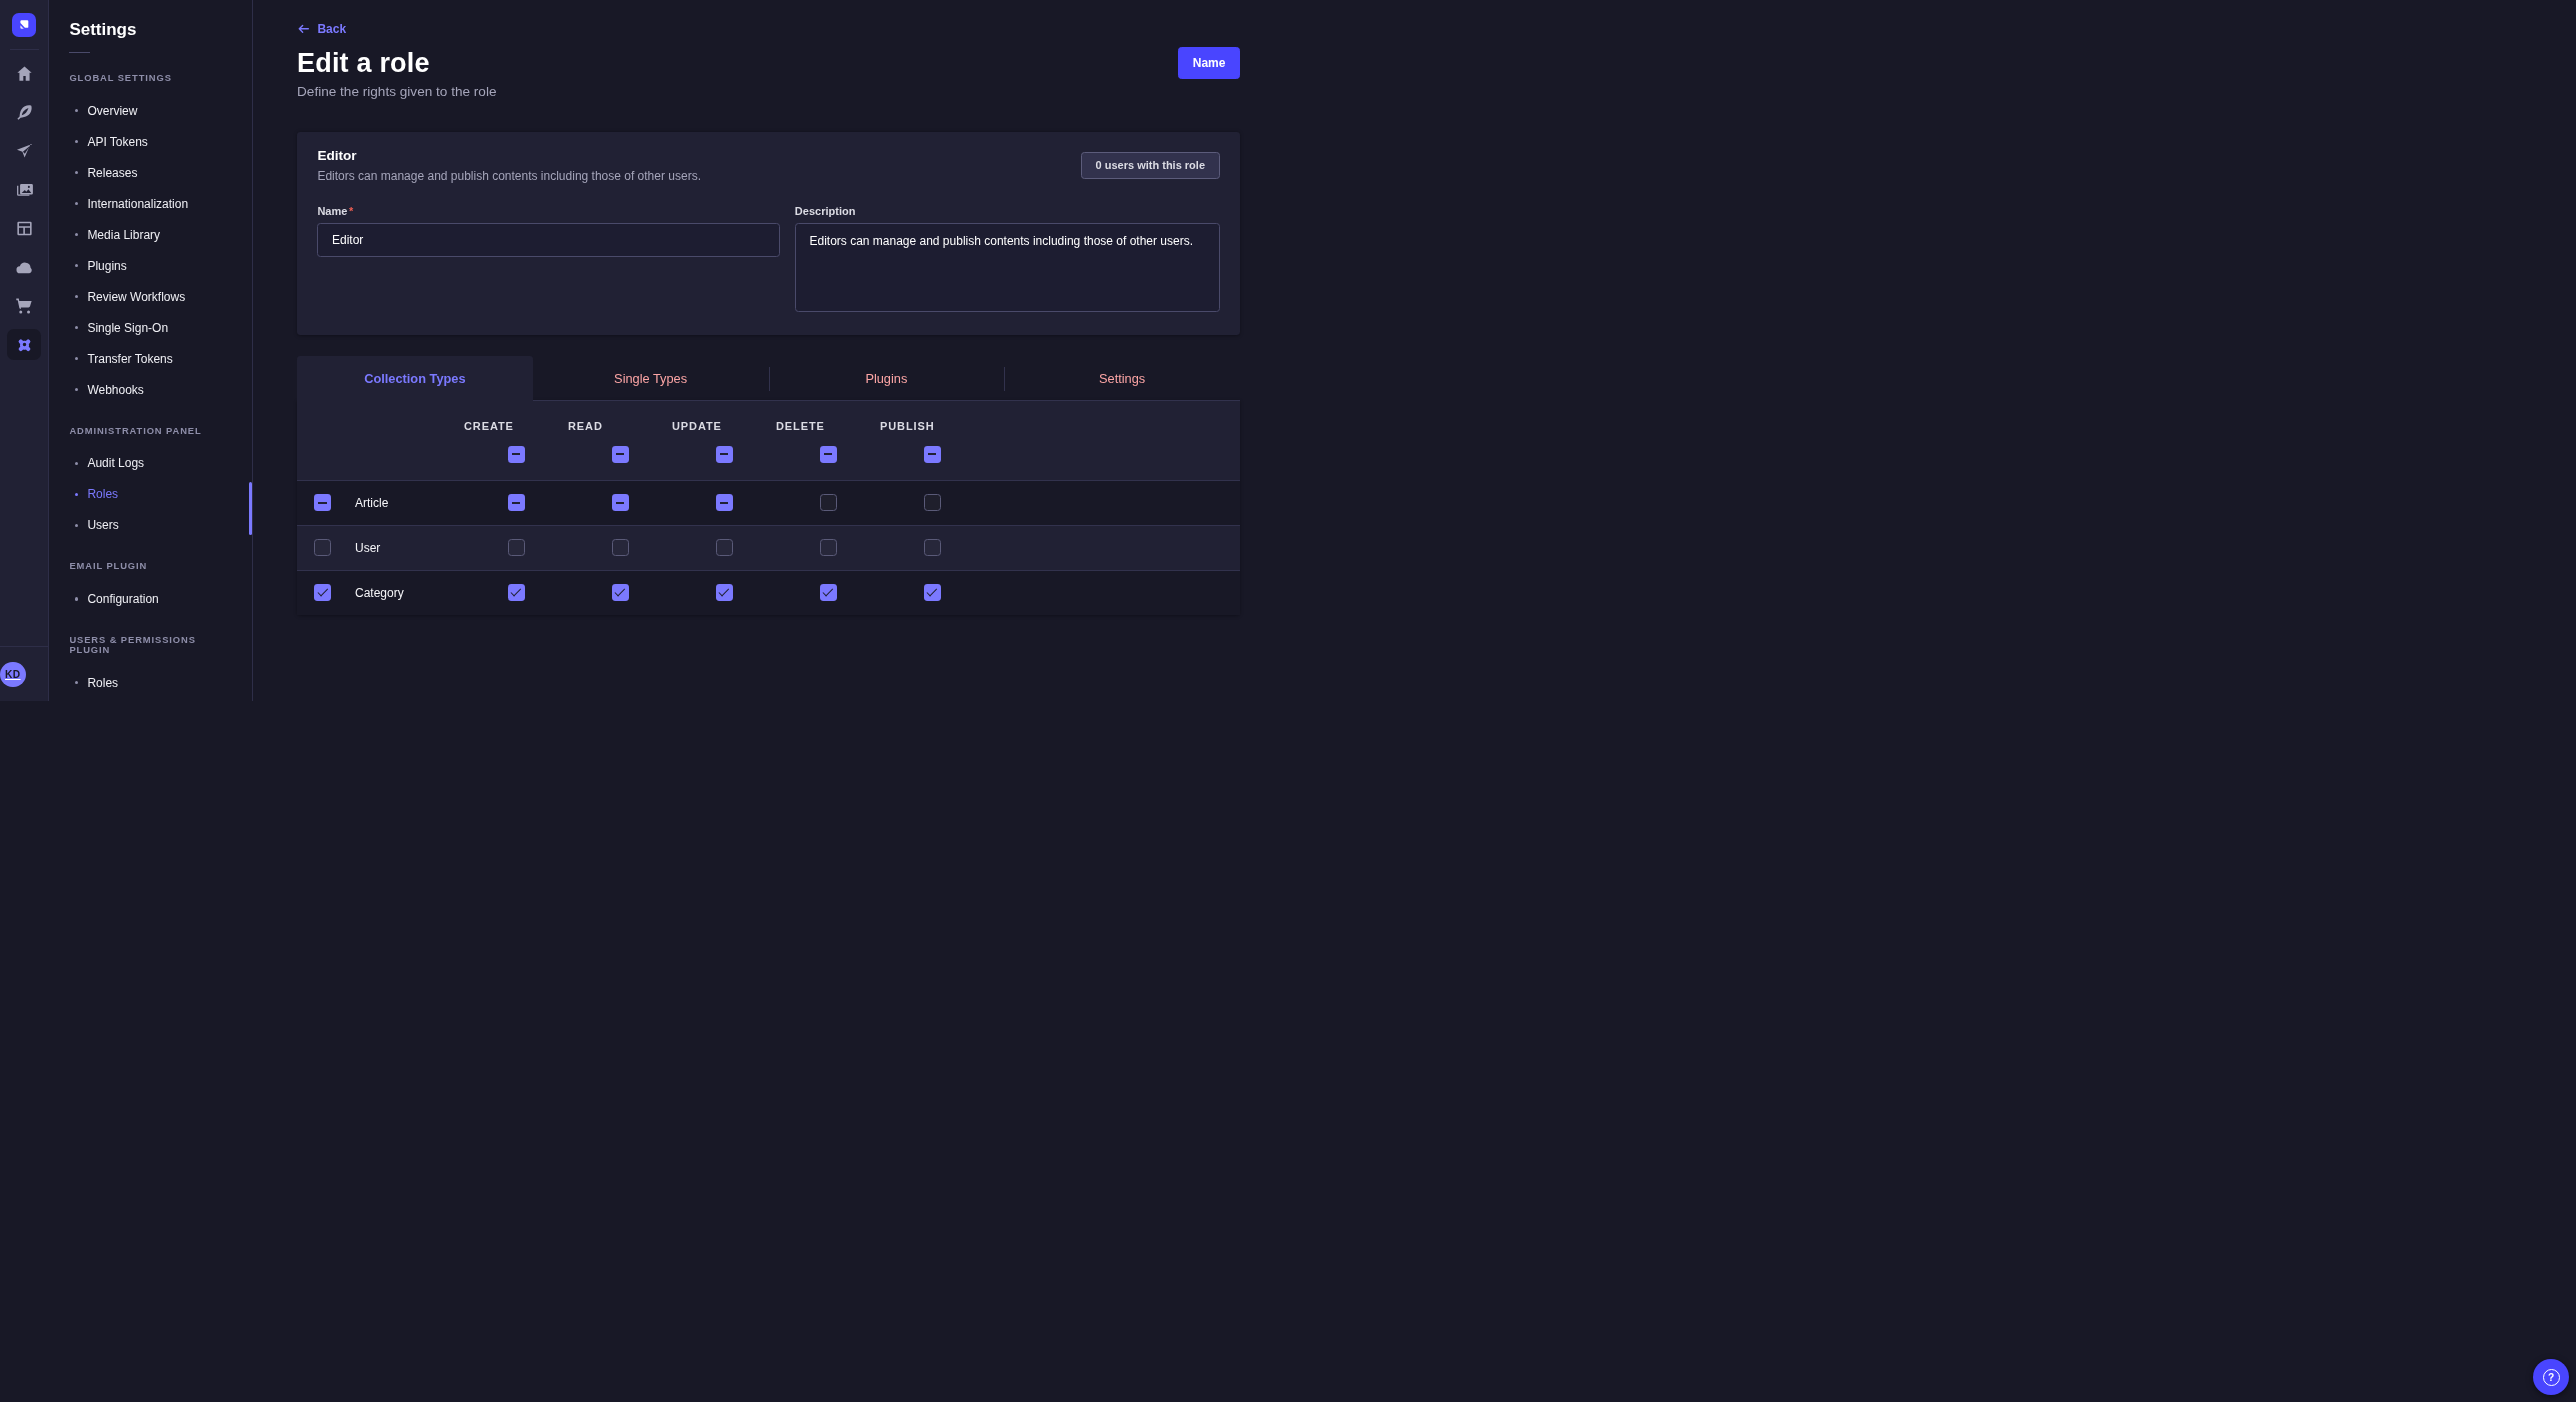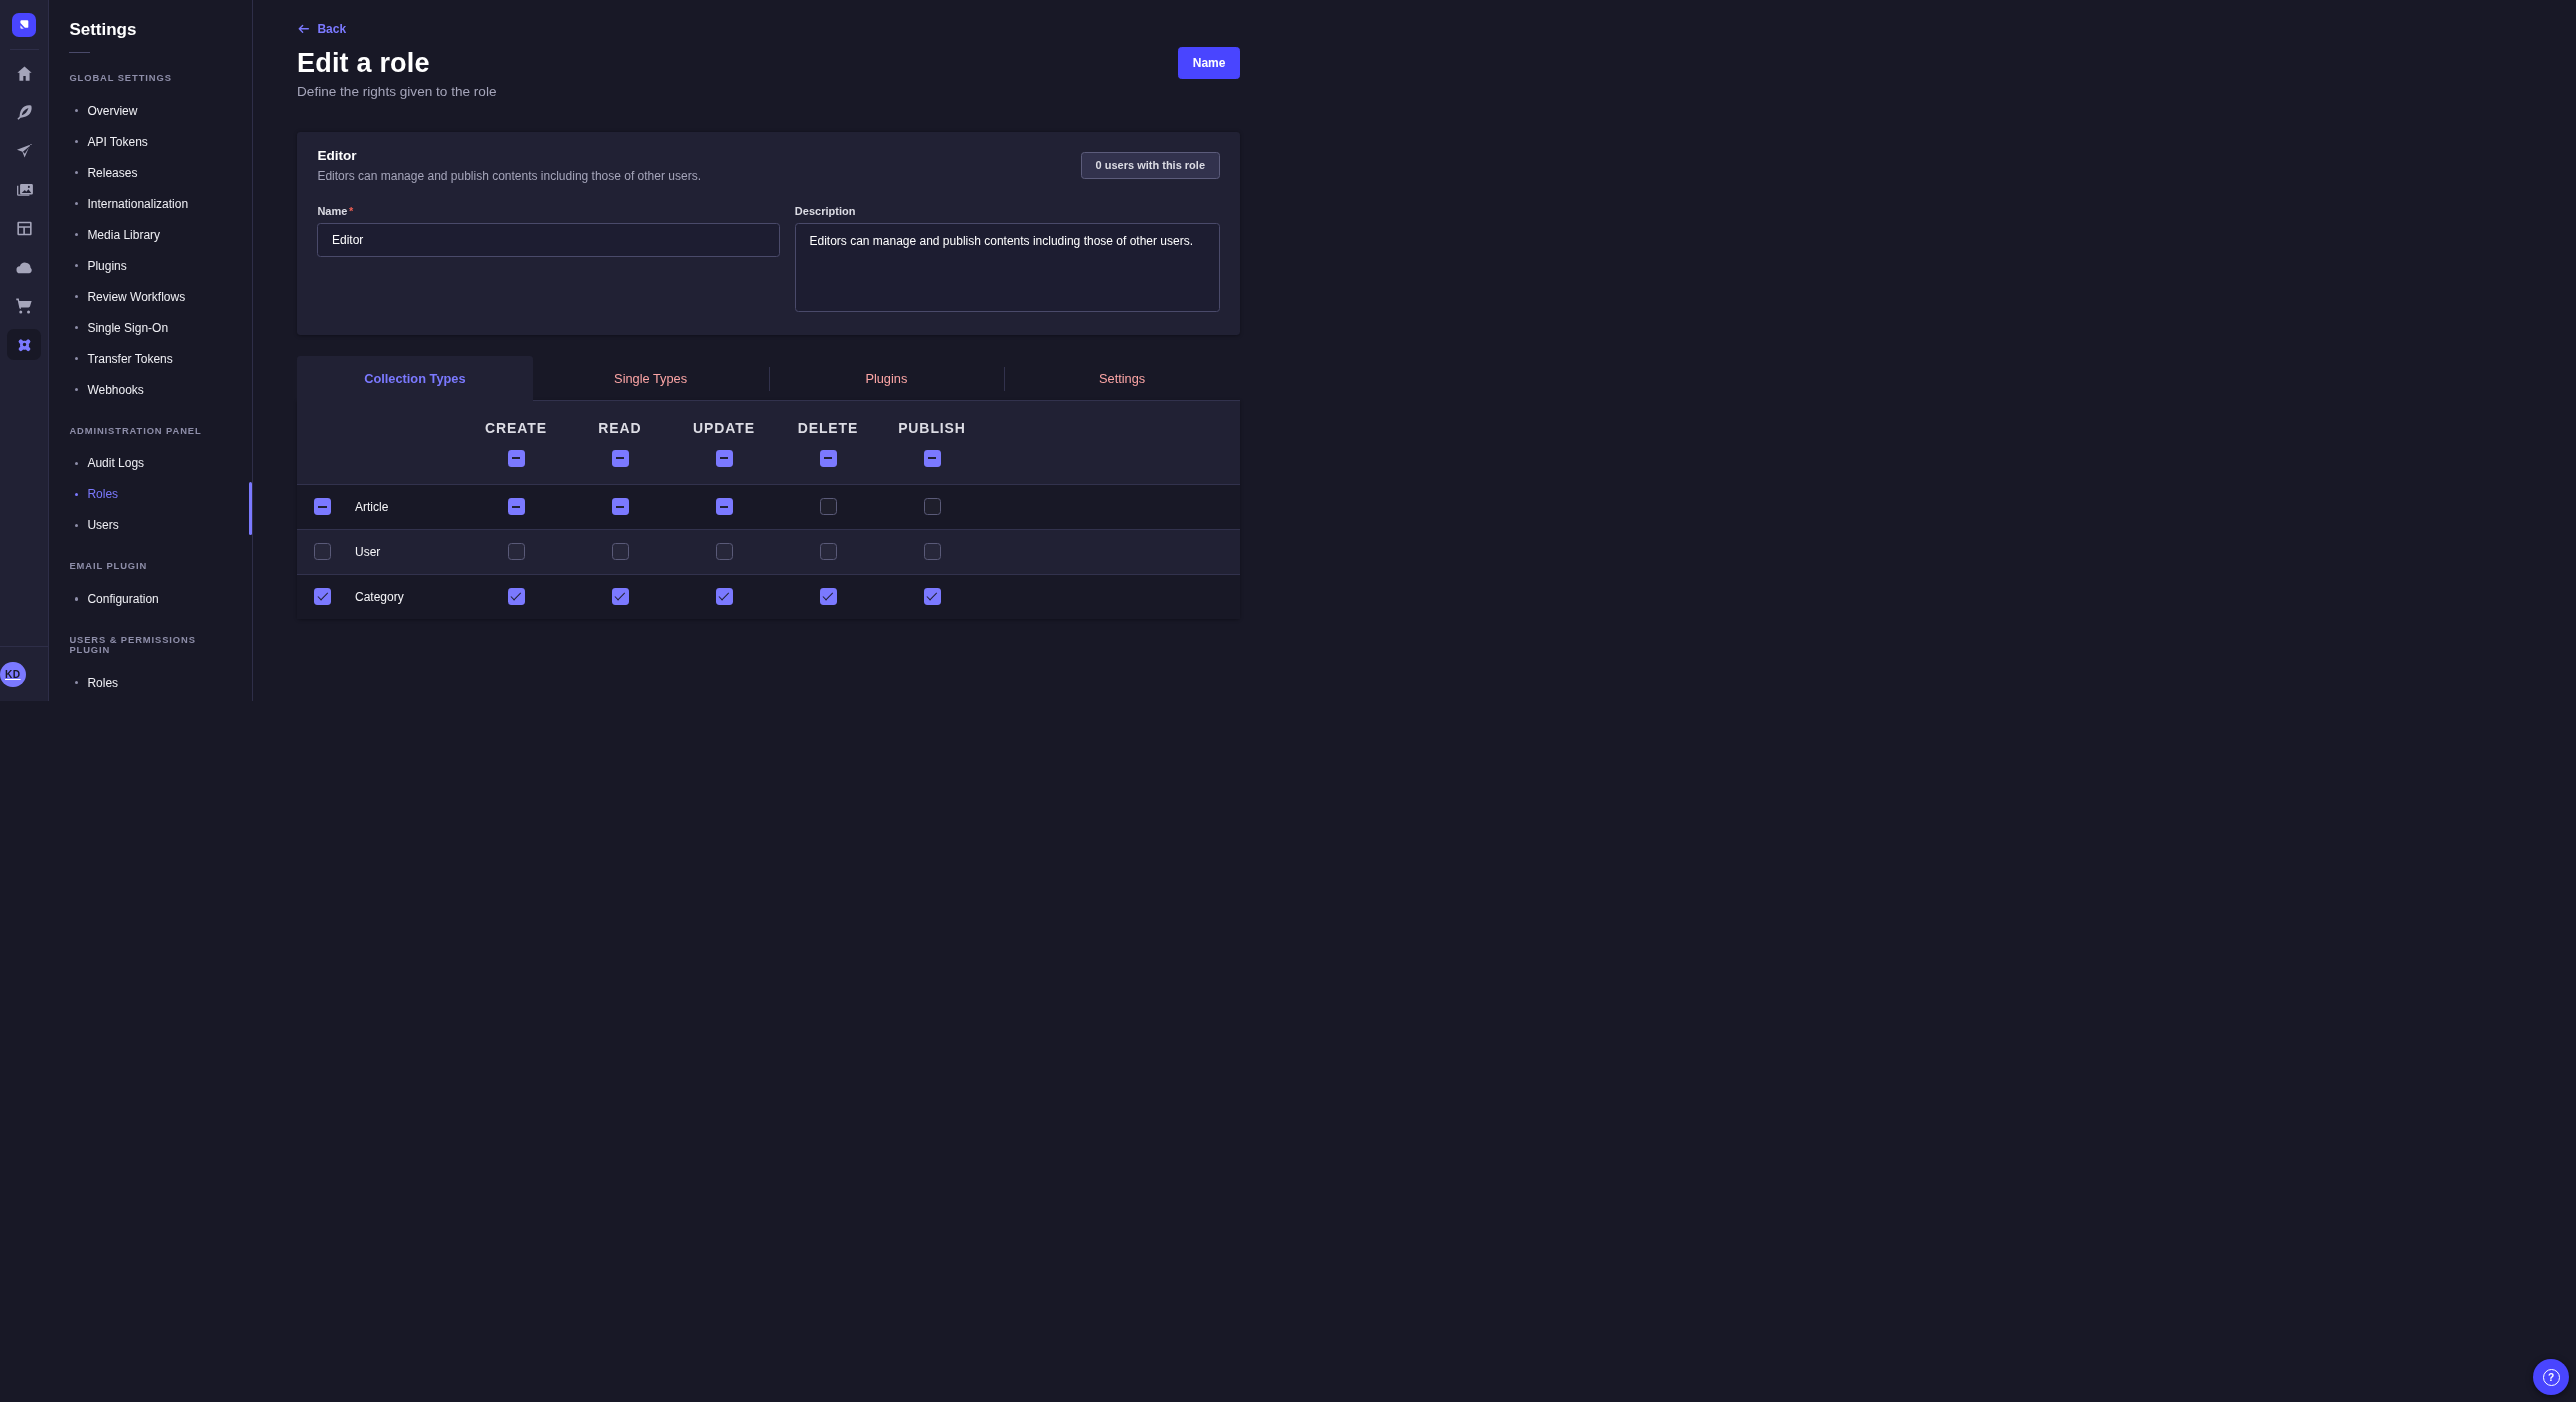--- a/index.html
+++ b/index.html
@@ -117,21 +117,21 @@
   .tab.sep::before {
     content: ""; position: absolute; left: 0; top: 11px; bottom: 9.4px;
     width: 0.9px; background: #32324d;
   }
   .perm-table {
     background: #212134; border-radius: 0 0 3.4px 3.4px; box-shadow: 0 0.9px 3.4px rgba(3,3,5,.35);
   }
   .grid-row { display: grid; grid-template-columns: 167px repeat(5, 104px) 1fr; align-items: center; }
   .thead { padding: 19px 0 17px; }
   .col-label {
-    text-align: center; font-size: 14px; font-weight: bold; letter-spacing: 0.9px;
+    text-align: left; font-size: 11px; font-weight: bold; letter-spacing: 0.9px;
     color: #dcdce4; text-transform: uppercase;
   }
   .master-row { margin-top: 13.6px; }
   .cell { display: flex; align-items: center; justify-content: center; }
   .trow { height: 45px; border-top: 0.9px solid #32324d; }
   .trow.dark { background: #181826; }
   .trow.light { background: #212134; }
   .row-label { display: flex; align-items: center; gap: 24px; padding-left: 17px; }
   .row-name { font-size: 12px; color: #f6f6f9; }
 

